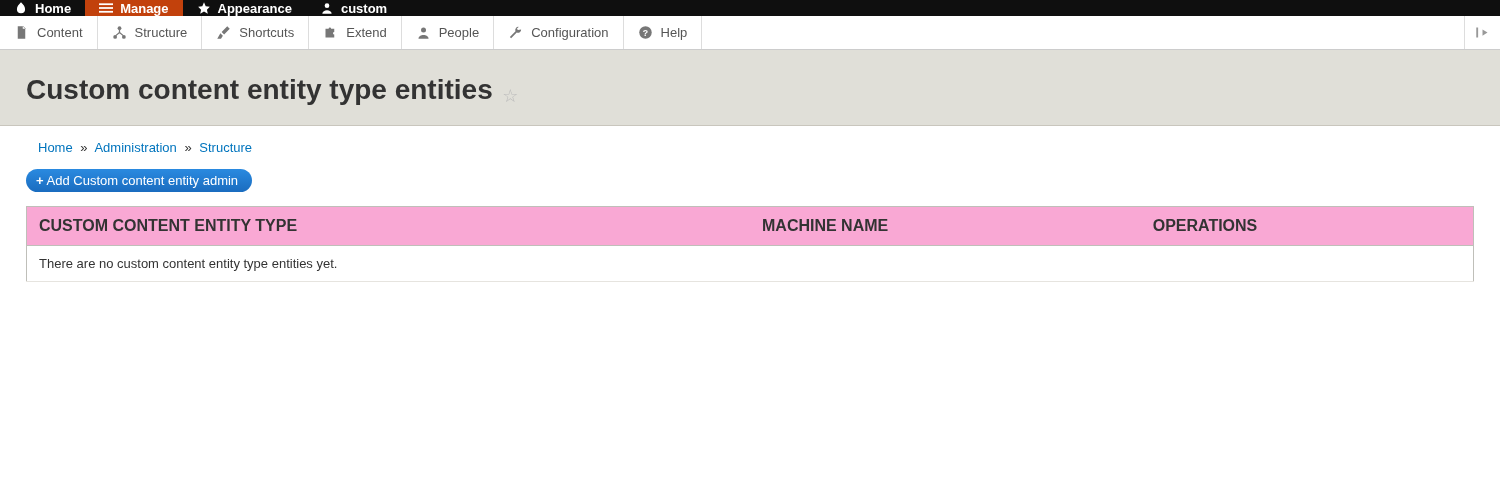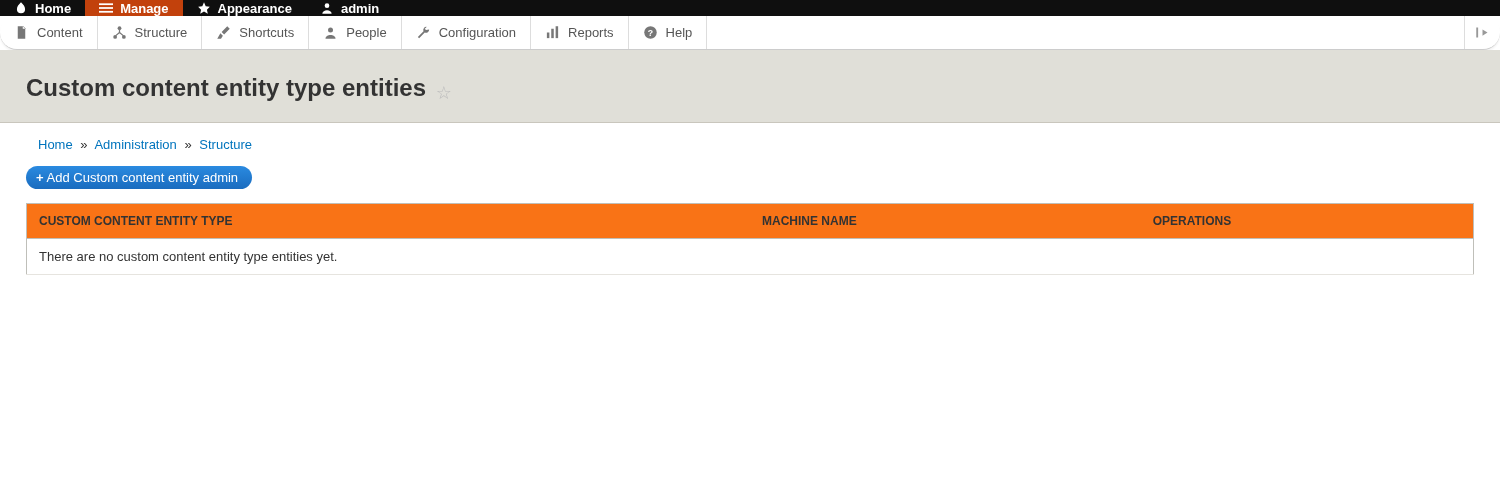--- a/index.html
+++ b/index.html
@@ -27,21 +27,20 @@
 .toolbar-top .icon { width: 14px; height: 14px; display: inline-flex; align-items: center; justify-content: center; }
 
 
 .admin-menu {
   background: #fff;
   border-bottom: 1px solid #ccc;
   box-shadow: 0 2px 2px rgba(0,0,0,0.05);
   display: flex;
   align-items: stretch;
   height: 34px;
-  border-radius: 17px;
 }
 .admin-menu-item {
   display: flex;
   align-items: center;
   padding: 0 14px;
   gap: 8px;
   color: #555;
   font-size: 13px;
   cursor: pointer;
   border-right: 1px solid #ddd;
@@ -53,21 +52,21 @@
   border-left: 1px solid #ddd;
 }
 
 
 .title-region {
   background: #e0dfd8;
   border-bottom: 1px solid #c9c6bd;
   padding: 24px 26px 18px;
 }
 .page-title {
-  font-size: 24px;
+  font-size: 28px;
   font-weight: bold;
   color: #333;
   display: inline;
 }
 .star { color: #bbb; margin-left: 6px; font-size: 18px; cursor: pointer; vertical-align: middle; }
 
 
 .breadcrumb {
   padding: 14px 26px;
   font-size: 13px;
@@ -96,24 +95,24 @@
 }
 .btn-add .plus { font-weight: bold; font-size: 13px; }
 
 
 table.listing {
   width: 100%;
   border-collapse: collapse;
   border: 1px solid #bfbfb9;
 }
 table.listing thead th {
-  background: #f97316;
+  background: #f9a8d4;
   text-align: left;
   padding: 10px 12px;
-  font-size: 12px;
+  font-size: 16px;
   font-weight: bold;
   text-transform: uppercase;
   color: #333;
   border-bottom: 1px solid #bfbfb9;
 }
 table.listing tbody td {
   padding: 10px 12px;
   border-bottom: 1px solid #e6e4df;
   color: #333;
   font-size: 13px;
@@ -152,21 +151,21 @@
     </span>
     <span>Appearance</span>
   </div>
   <div class="toolbar-top-item">
     <span class="icon">
       <svg viewBox="0 0 24 24" width="14" height="14" fill="#fff">
           <circle cx="12" cy="8" r="4"></circle>
           <path d="M4 22c0-4 4-6 8-6s8 2 8 6z"></path>
         </svg>
     </span>
-    <span>admin</span>
+    <span>custom</span>
   </div>
 </div>
 
 <div class="admin-menu">
   <div class="admin-menu-item">
     <span class="icon">
       <svg viewBox="0 0 24 24" width="15" height="15" fill="#777">
           <path d="M6 2h9l3 3v17H6z"></path>
           <path fill="#fff" d="M14 2v4h4"></path>
         </svg>
@@ -188,43 +187,41 @@
     <span class="icon">
       <svg viewBox="0 0 24 24" width="15" height="15" fill="#777">
           <path d="M18 2l4 4-9 9-4-4zM7 13l4 4-3 5-6 0z"></path>
         </svg>
     </span>
     <span>Shortcuts</span>
   </div>
   <div class="admin-menu-item">
     <span class="icon">
       <svg viewBox="0 0 24 24" width="15" height="15" fill="#777">
+          <path d="M4 6h5a2 2 0 114 0h5v5a2 2 0 100 4v5H4z"></path>
+        </svg>
+    </span>
+    <span>Extend</span>
+  </div>
+  <div class="admin-menu-item">
+    <span class="icon">
+      <svg viewBox="0 0 24 24" width="15" height="15" fill="#777">
           <circle cx="12" cy="8" r="4"></circle>
           <path d="M4 22c0-4 4-6 8-6s8 2 8 6z"></path>
         </svg>
     </span>
     <span>People</span>
   </div>
   <div class="admin-menu-item">
     <span class="icon">
       <svg viewBox="0 0 24 24" width="15" height="15" fill="#777">
           <path d="M21 7a5 5 0 01-7 5L5 21l-2-2 9-9a5 5 0 015-7l-3 3 2 2z"></path>
         </svg>
     </span>
     <span>Configuration</span>
-  </div>
-  <div class="admin-menu-item">
-    <span class="icon">
-      <svg viewBox="0 0 24 24" width="15" height="15" fill="#777">
-          <rect x="3" y="12" width="4" height="9"></rect>
-          <rect x="10" y="6" width="4" height="15"></rect>
-          <rect x="17" y="2" width="4" height="19"></rect>
-        </svg>
-    </span>
-    <span>Reports</span>
   </div>
   <div class="admin-menu-item">
     <span class="icon">
       <svg viewBox="0 0 24 24" width="15" height="15" fill="#777">
           <circle cx="12" cy="12" r="10"></circle>
           <text x="12" y="17" text-anchor="middle" fill="#fff" font-size="14" font-weight="bold">?</text>
         </svg>
     </span>
     <span>Help</span>
   </div>

